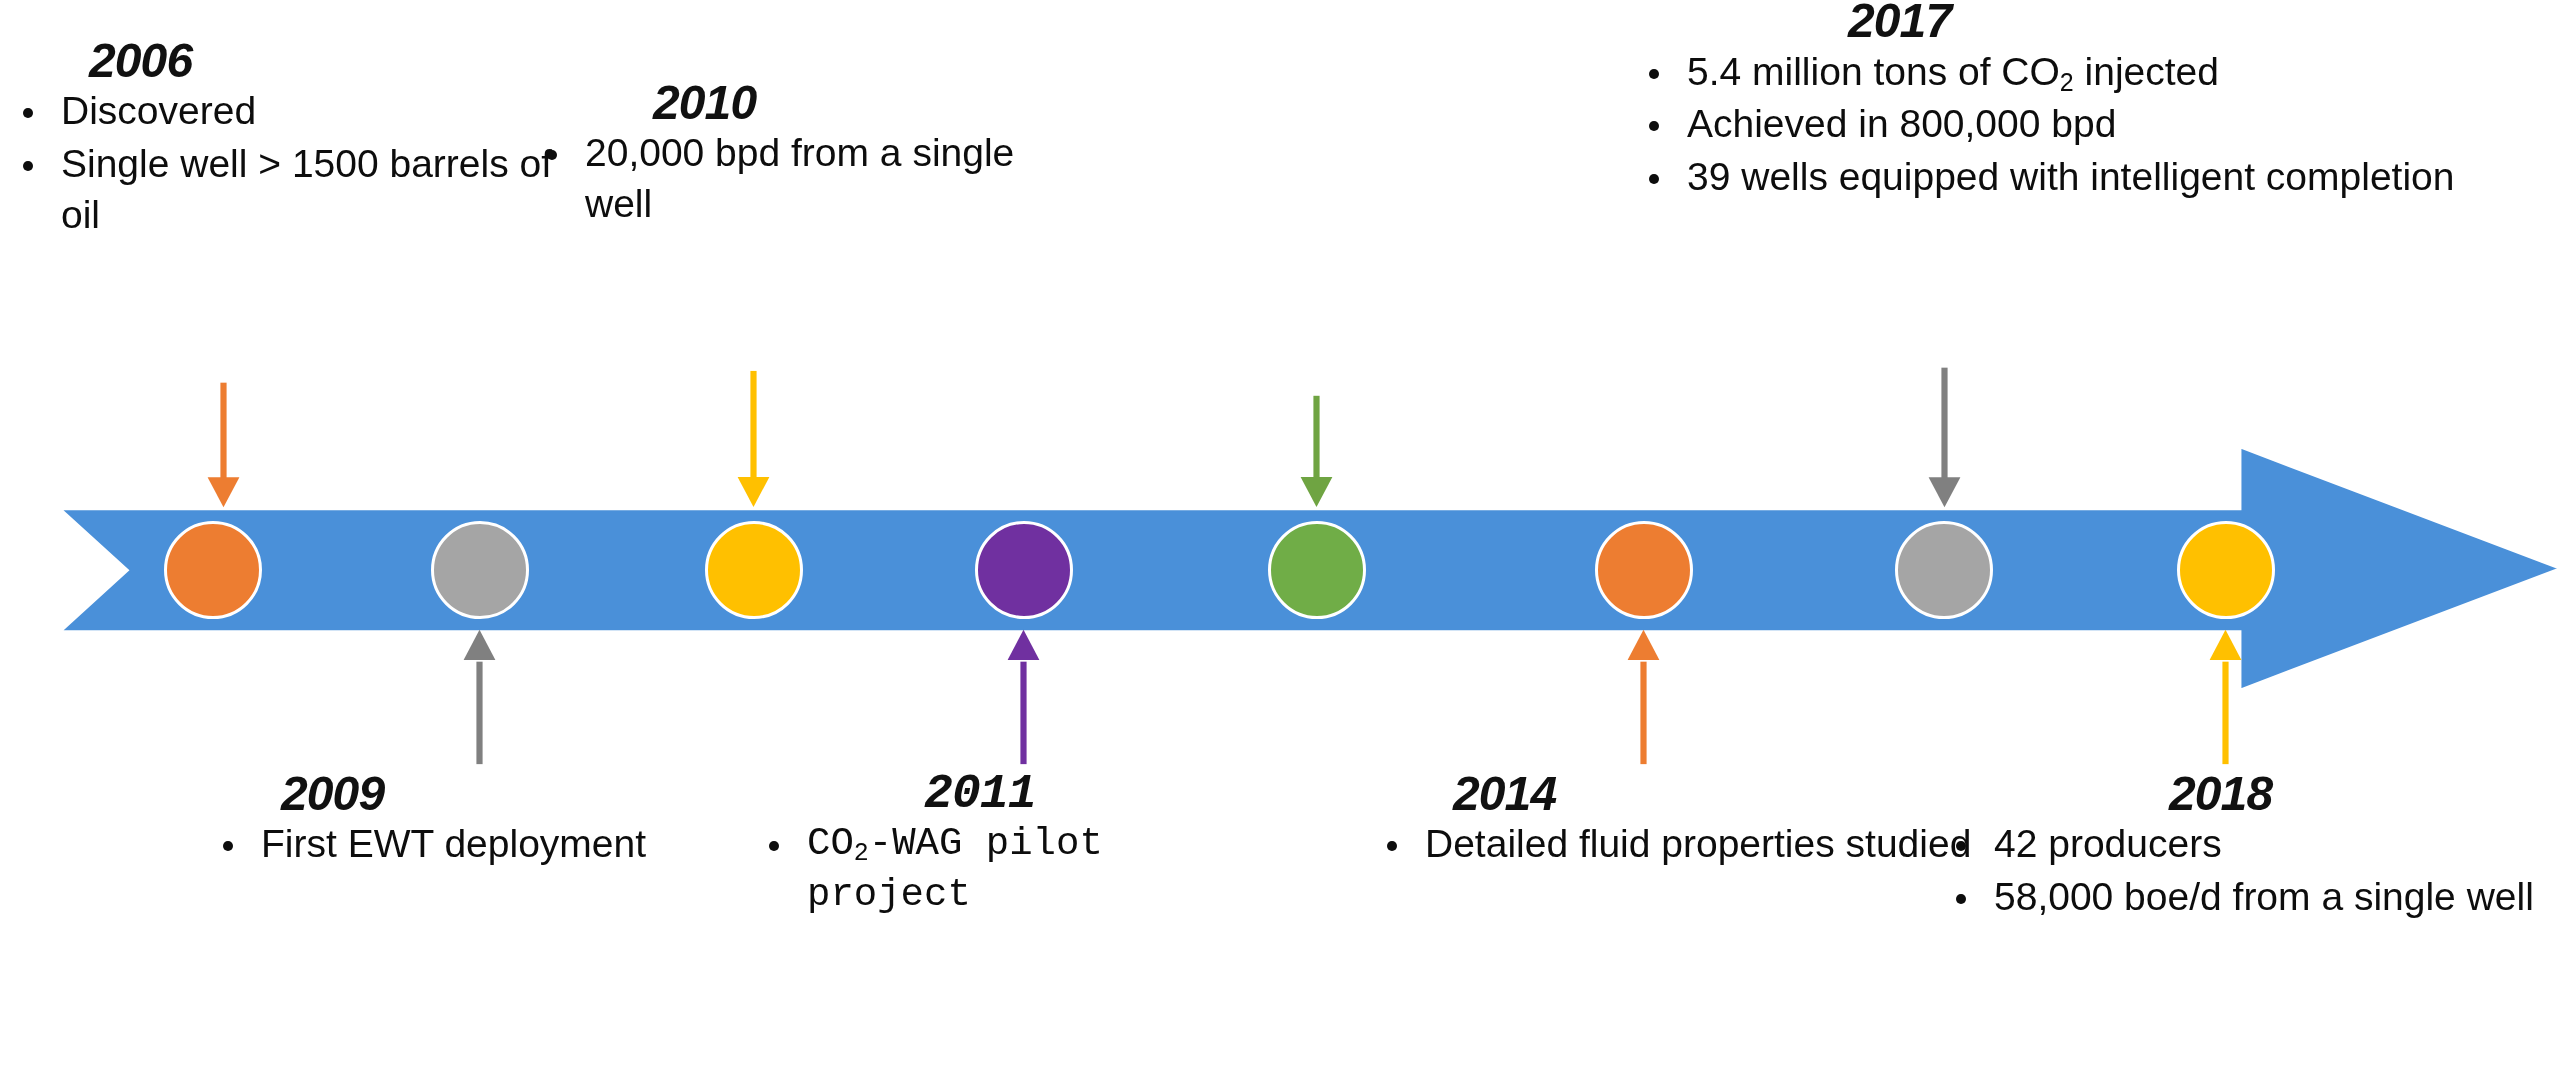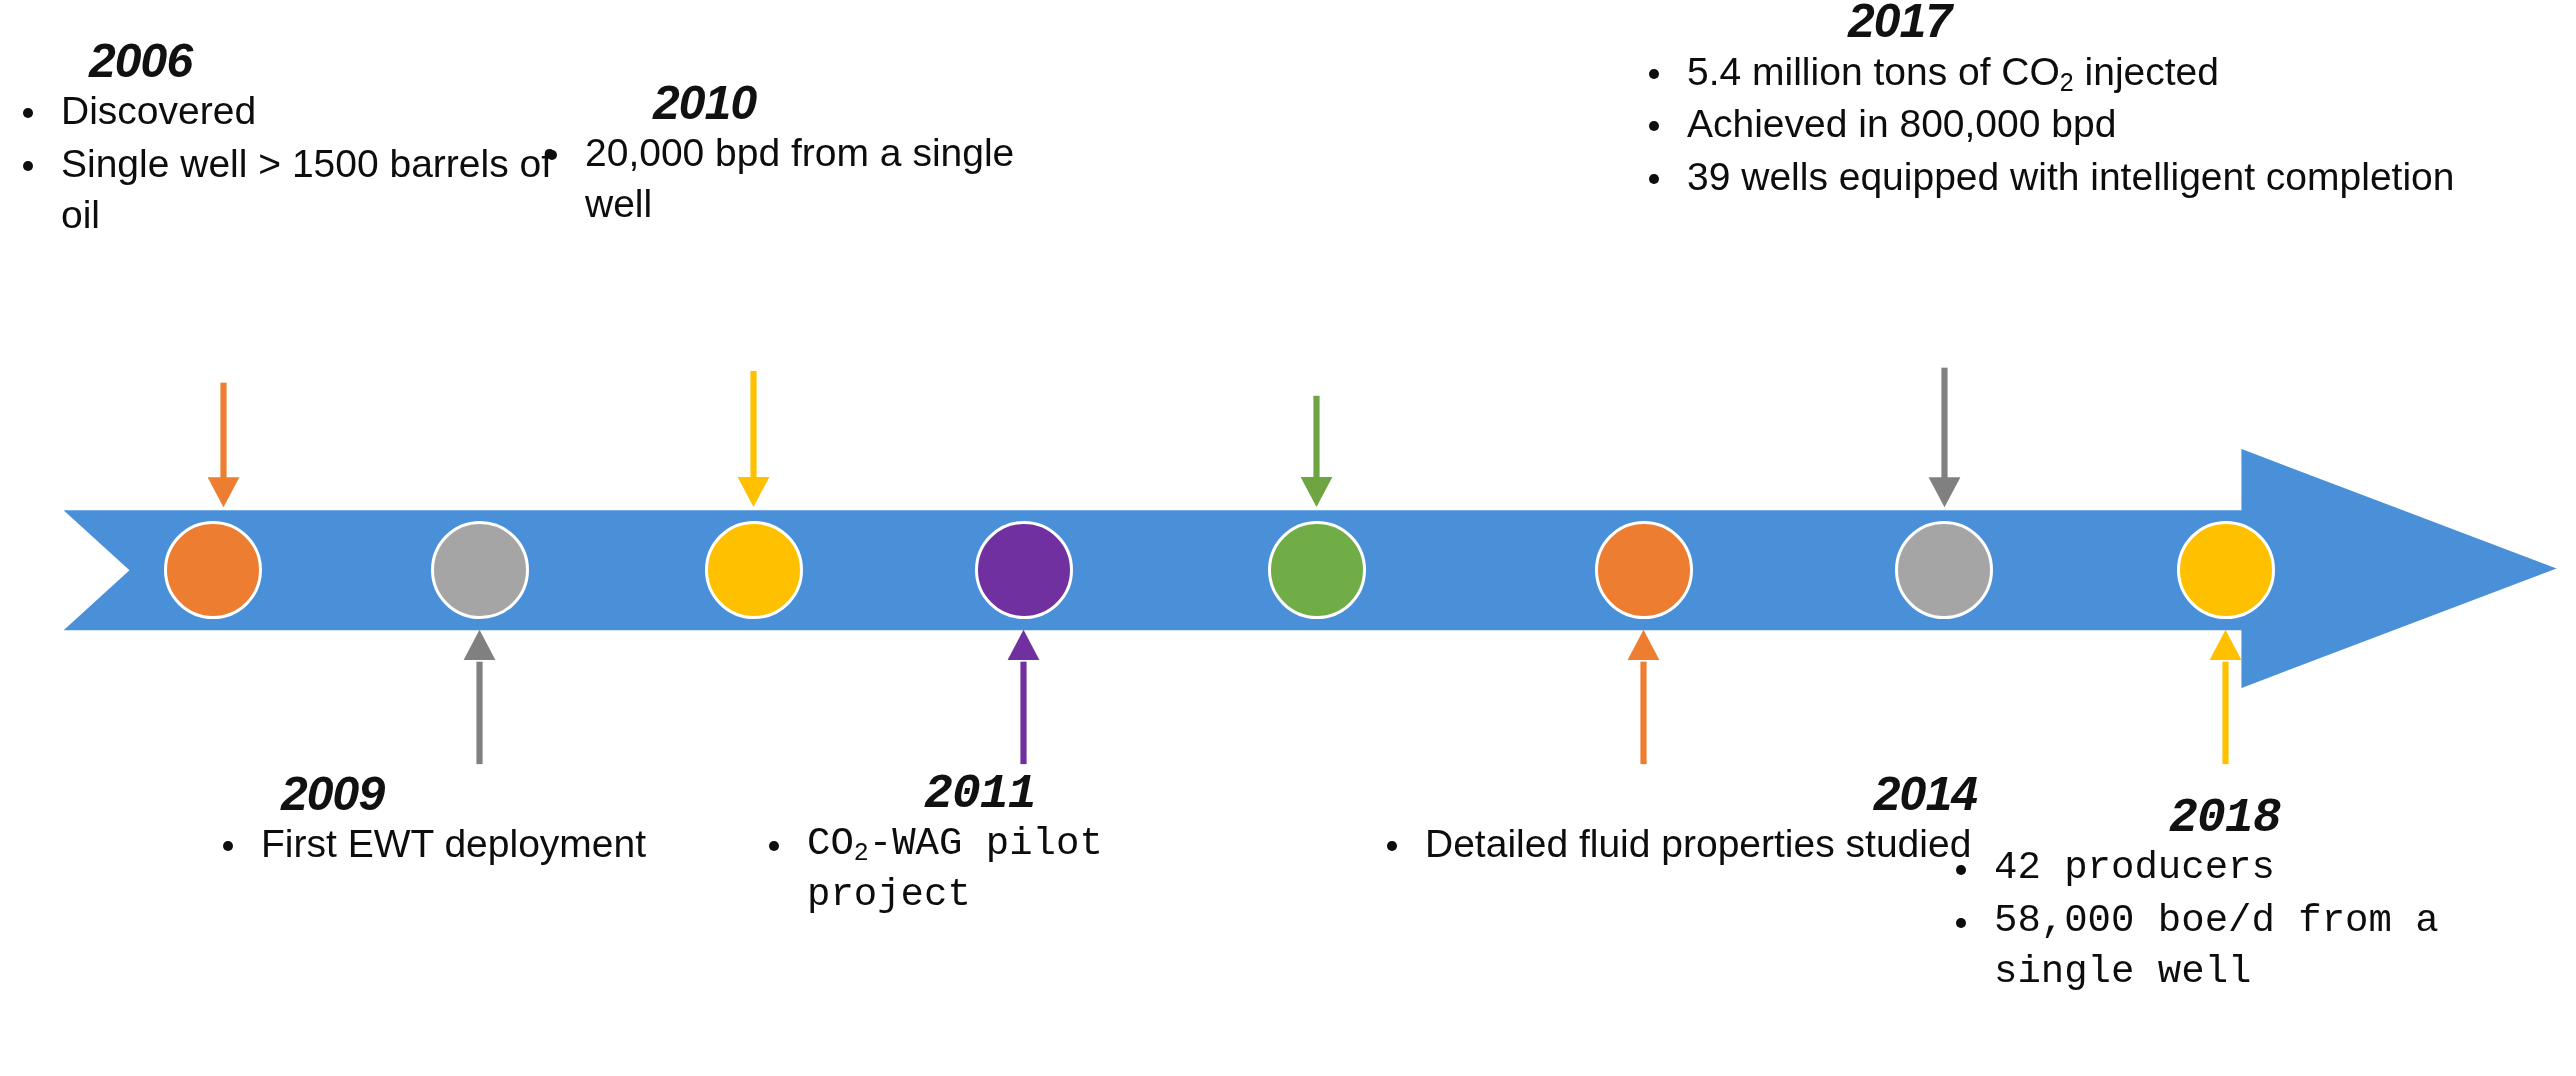--- a/index.html
+++ b/index.html
@@ -49,22 +49,22 @@
   #b2013{left:1146px;top:98px; width:462px;}
   #b2013 .year{margin-left:98px;}
   #b2017{left:1635px;top:-3.6px;  width:897px;}
   #b2017 .year{margin-left:213px;}
 
   #b2009{left:209px; top:769px; width:533px;}
   #b2009 .year{margin-left:72px;}
   #b2011{left:755px; top:769px; width:533px;font-family:Liberation Mono, monospace;}
   #b2011 .year{margin-left:169px;}
   #b2014{left:1373px;top:769px; width:604px;}
-  #b2014 .year{margin-left:80px;text-align:right;}
-  #b2018{left:1942px;top:793px; width:622px;font-family:Liberation Mono, monospace;}
+  #b2014 .year{margin-left:80px;}
+  #b2018{left:1942px;top:769px; width:622px;}
   #b2018 .year{margin-left:227px;}
 </style>
 </head>
 <body>
 
 <div class="stage">
 
   <svg class="timeline-arrow" viewBox="0 0 2899 280" width="2576" height="249" preserveAspectRatio="none">
 
     <path d="M 65,72 L 142,142 L 65,212

